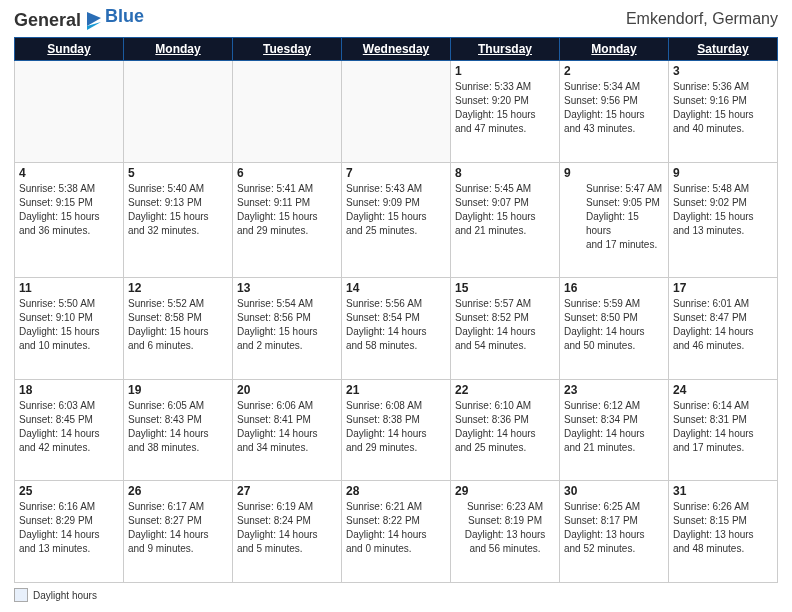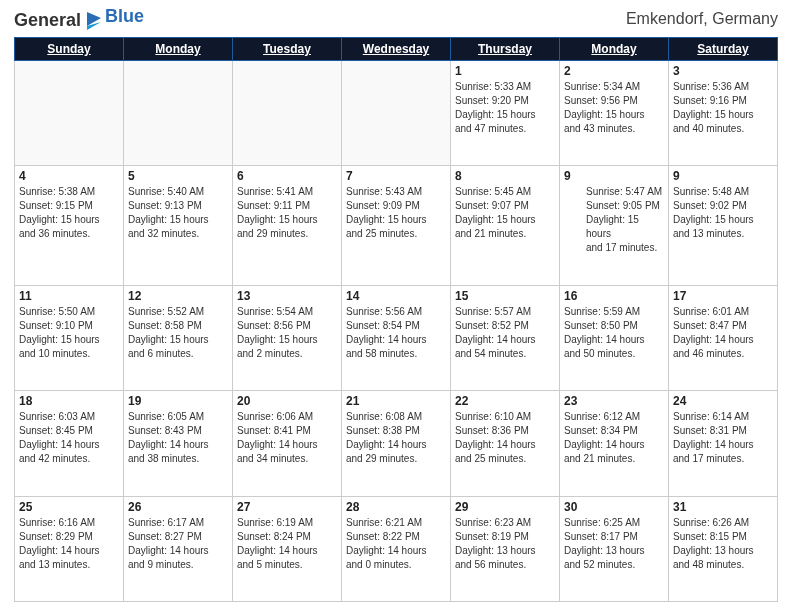--- a/index.html
+++ b/index.html
@@ -338,21 +338,21 @@
           </td>
           <td>
             <div class="day-number">28</div>
             <div class="day-info" style="white-space: pre-line;">Sunrise: 6:21 AM
 Sunset: 8:22 PM
 Daylight: 14 hours
 and 0 minutes.</div>
           </td>
           <td>
             <div class="day-number">29</div>
-            <div class="day-info" style="white-space: pre-line;">Sunrise: 6:23 AM
+            <div class="day-info" style="white-space: pre-line; text-align: center;">Sunrise: 6:23 AM
 Sunset: 8:19 PM
 Daylight: 13 hours
 and 56 minutes.</div>
           </td>
           <td>
             <div class="day-number">30</div>
             <div class="day-info" style="white-space: pre-line;">Sunrise: 6:25 AM
 Sunset: 8:17 PM
 Daylight: 13 hours
 and 52 minutes.</div>
@@ -361,13 +361,17 @@
             <div class="day-number">31</div>
             <div class="day-info" style="white-space: pre-line;">Sunrise: 6:26 AM
 Sunset: 8:15 PM
 Daylight: 13 hours
 and 48 minutes.</div>
           </td>
         </tr>
       </tbody>
   </table>
 
+  <div class="legend">
+    <span class="legend-box"></span>
+    <span>Daylight hours</span>
+  </div>
 </div>
 
 </body></html>

